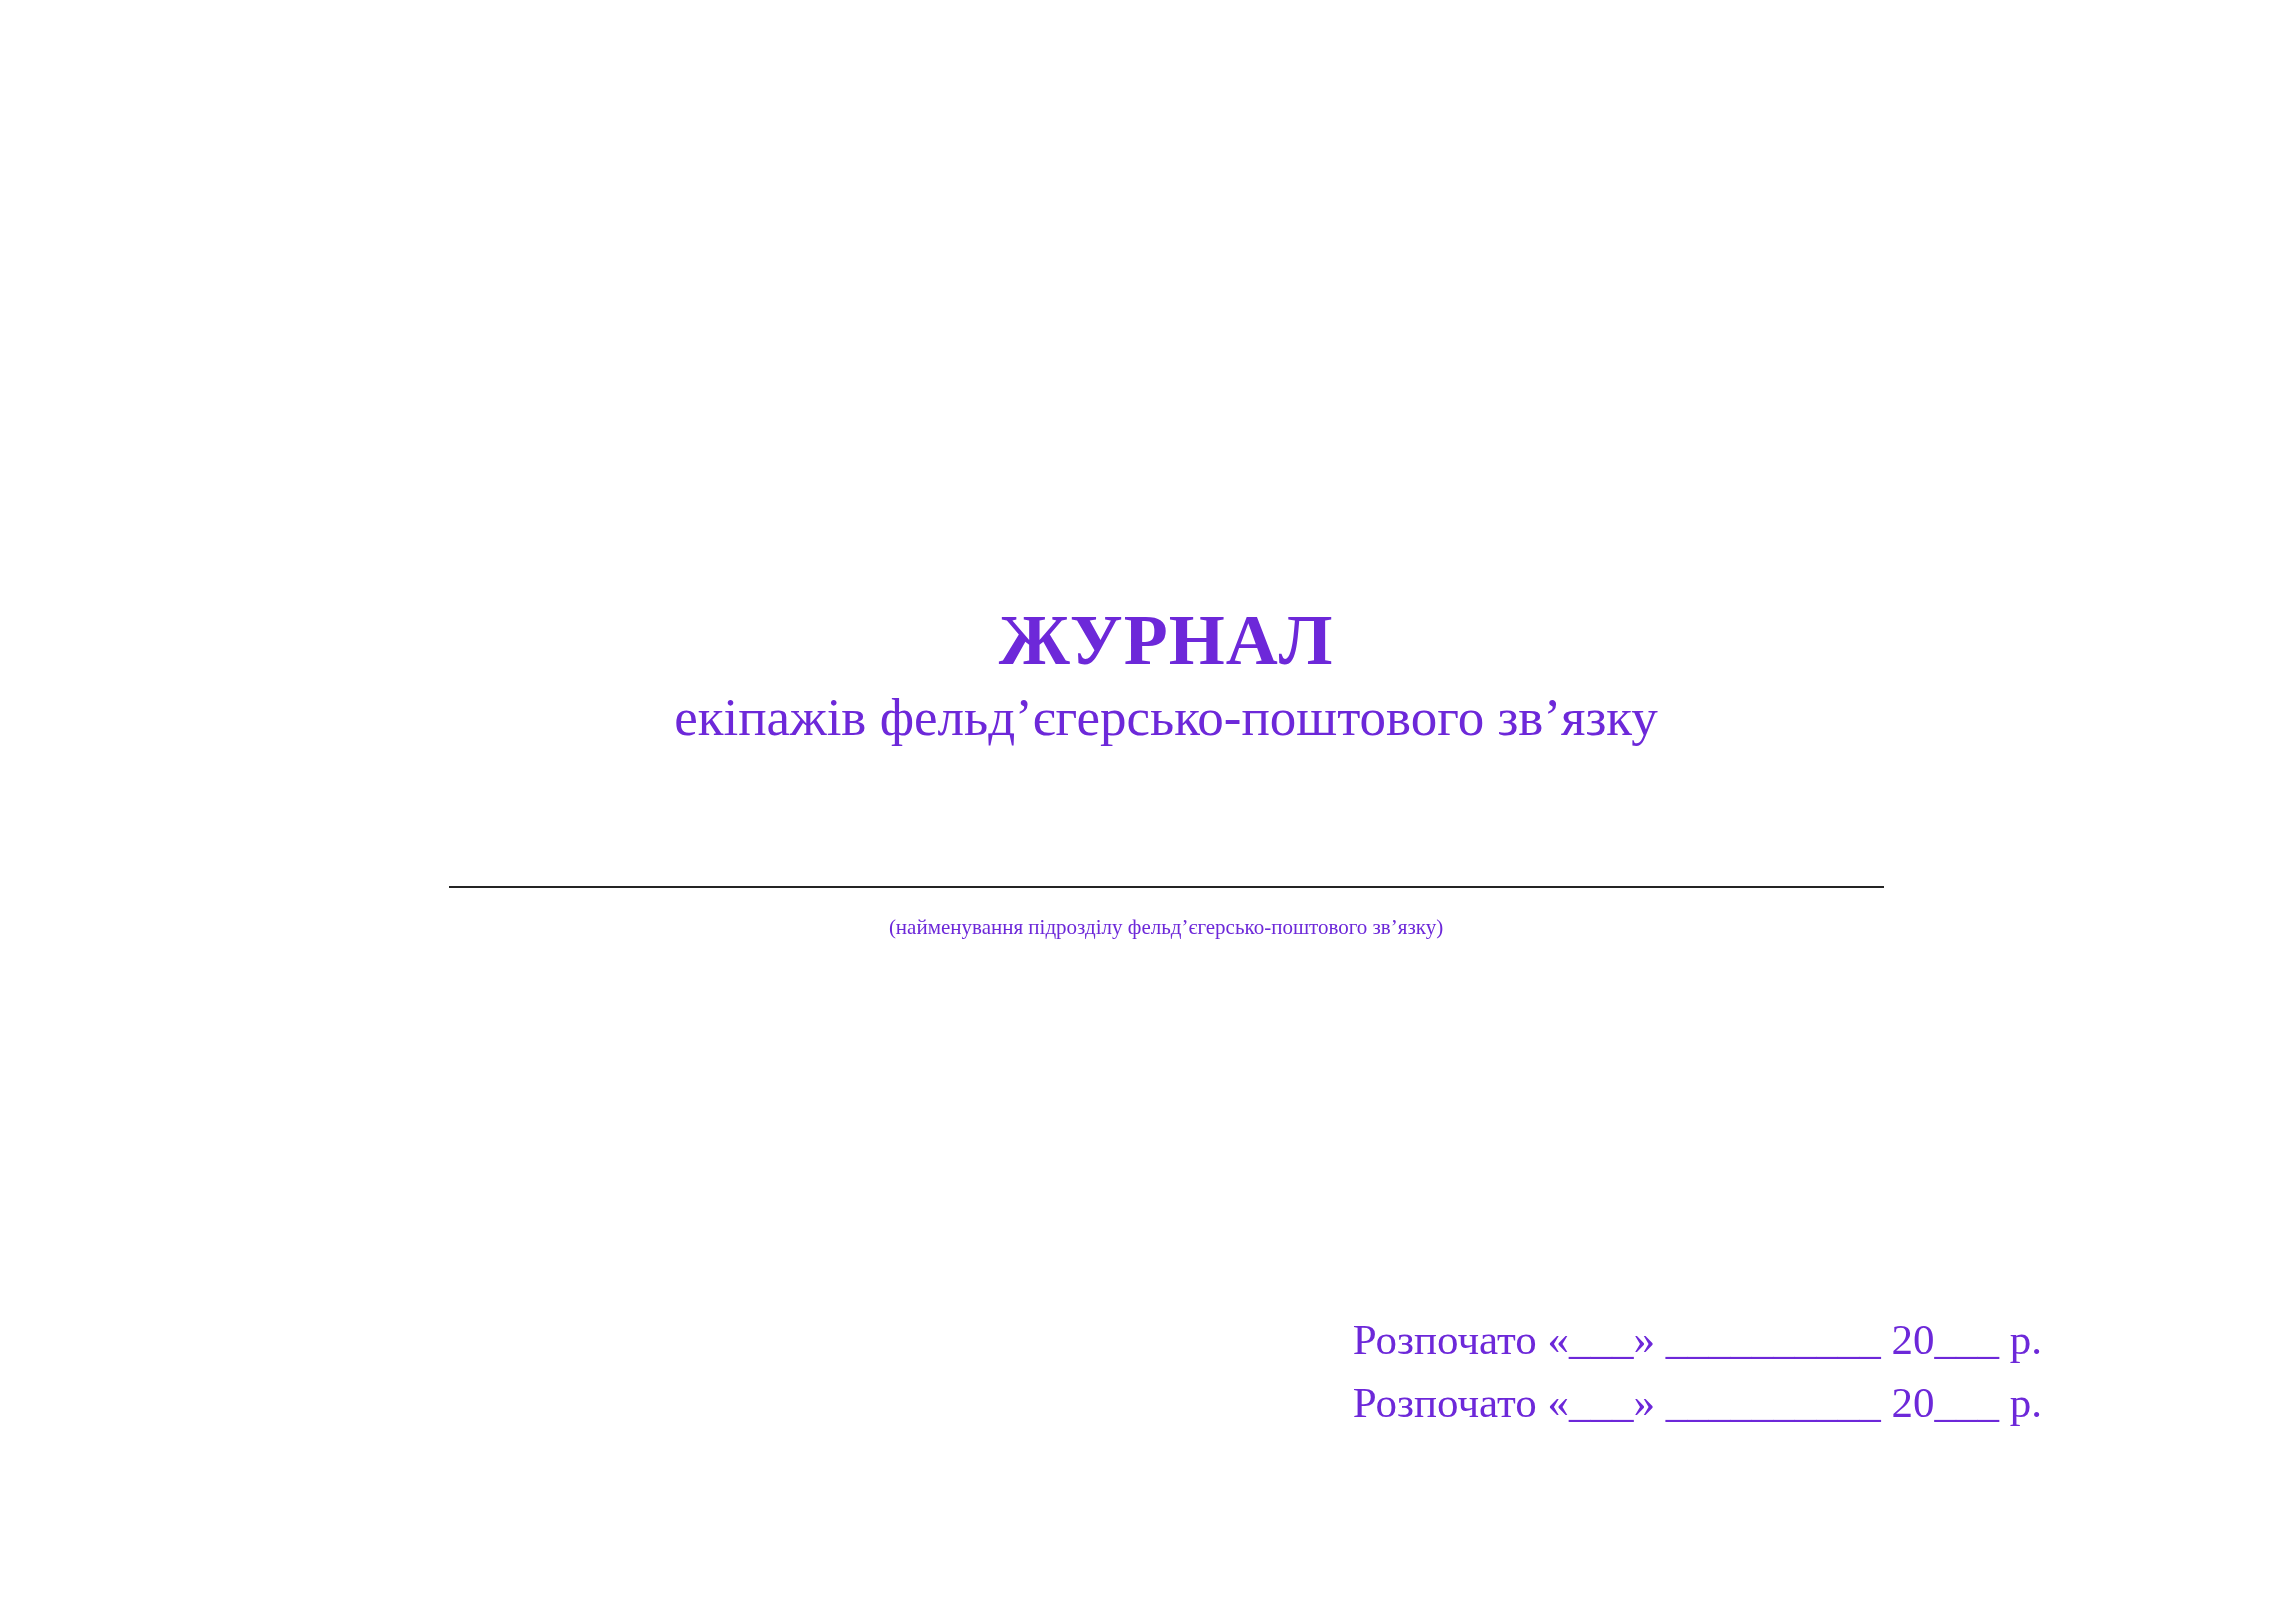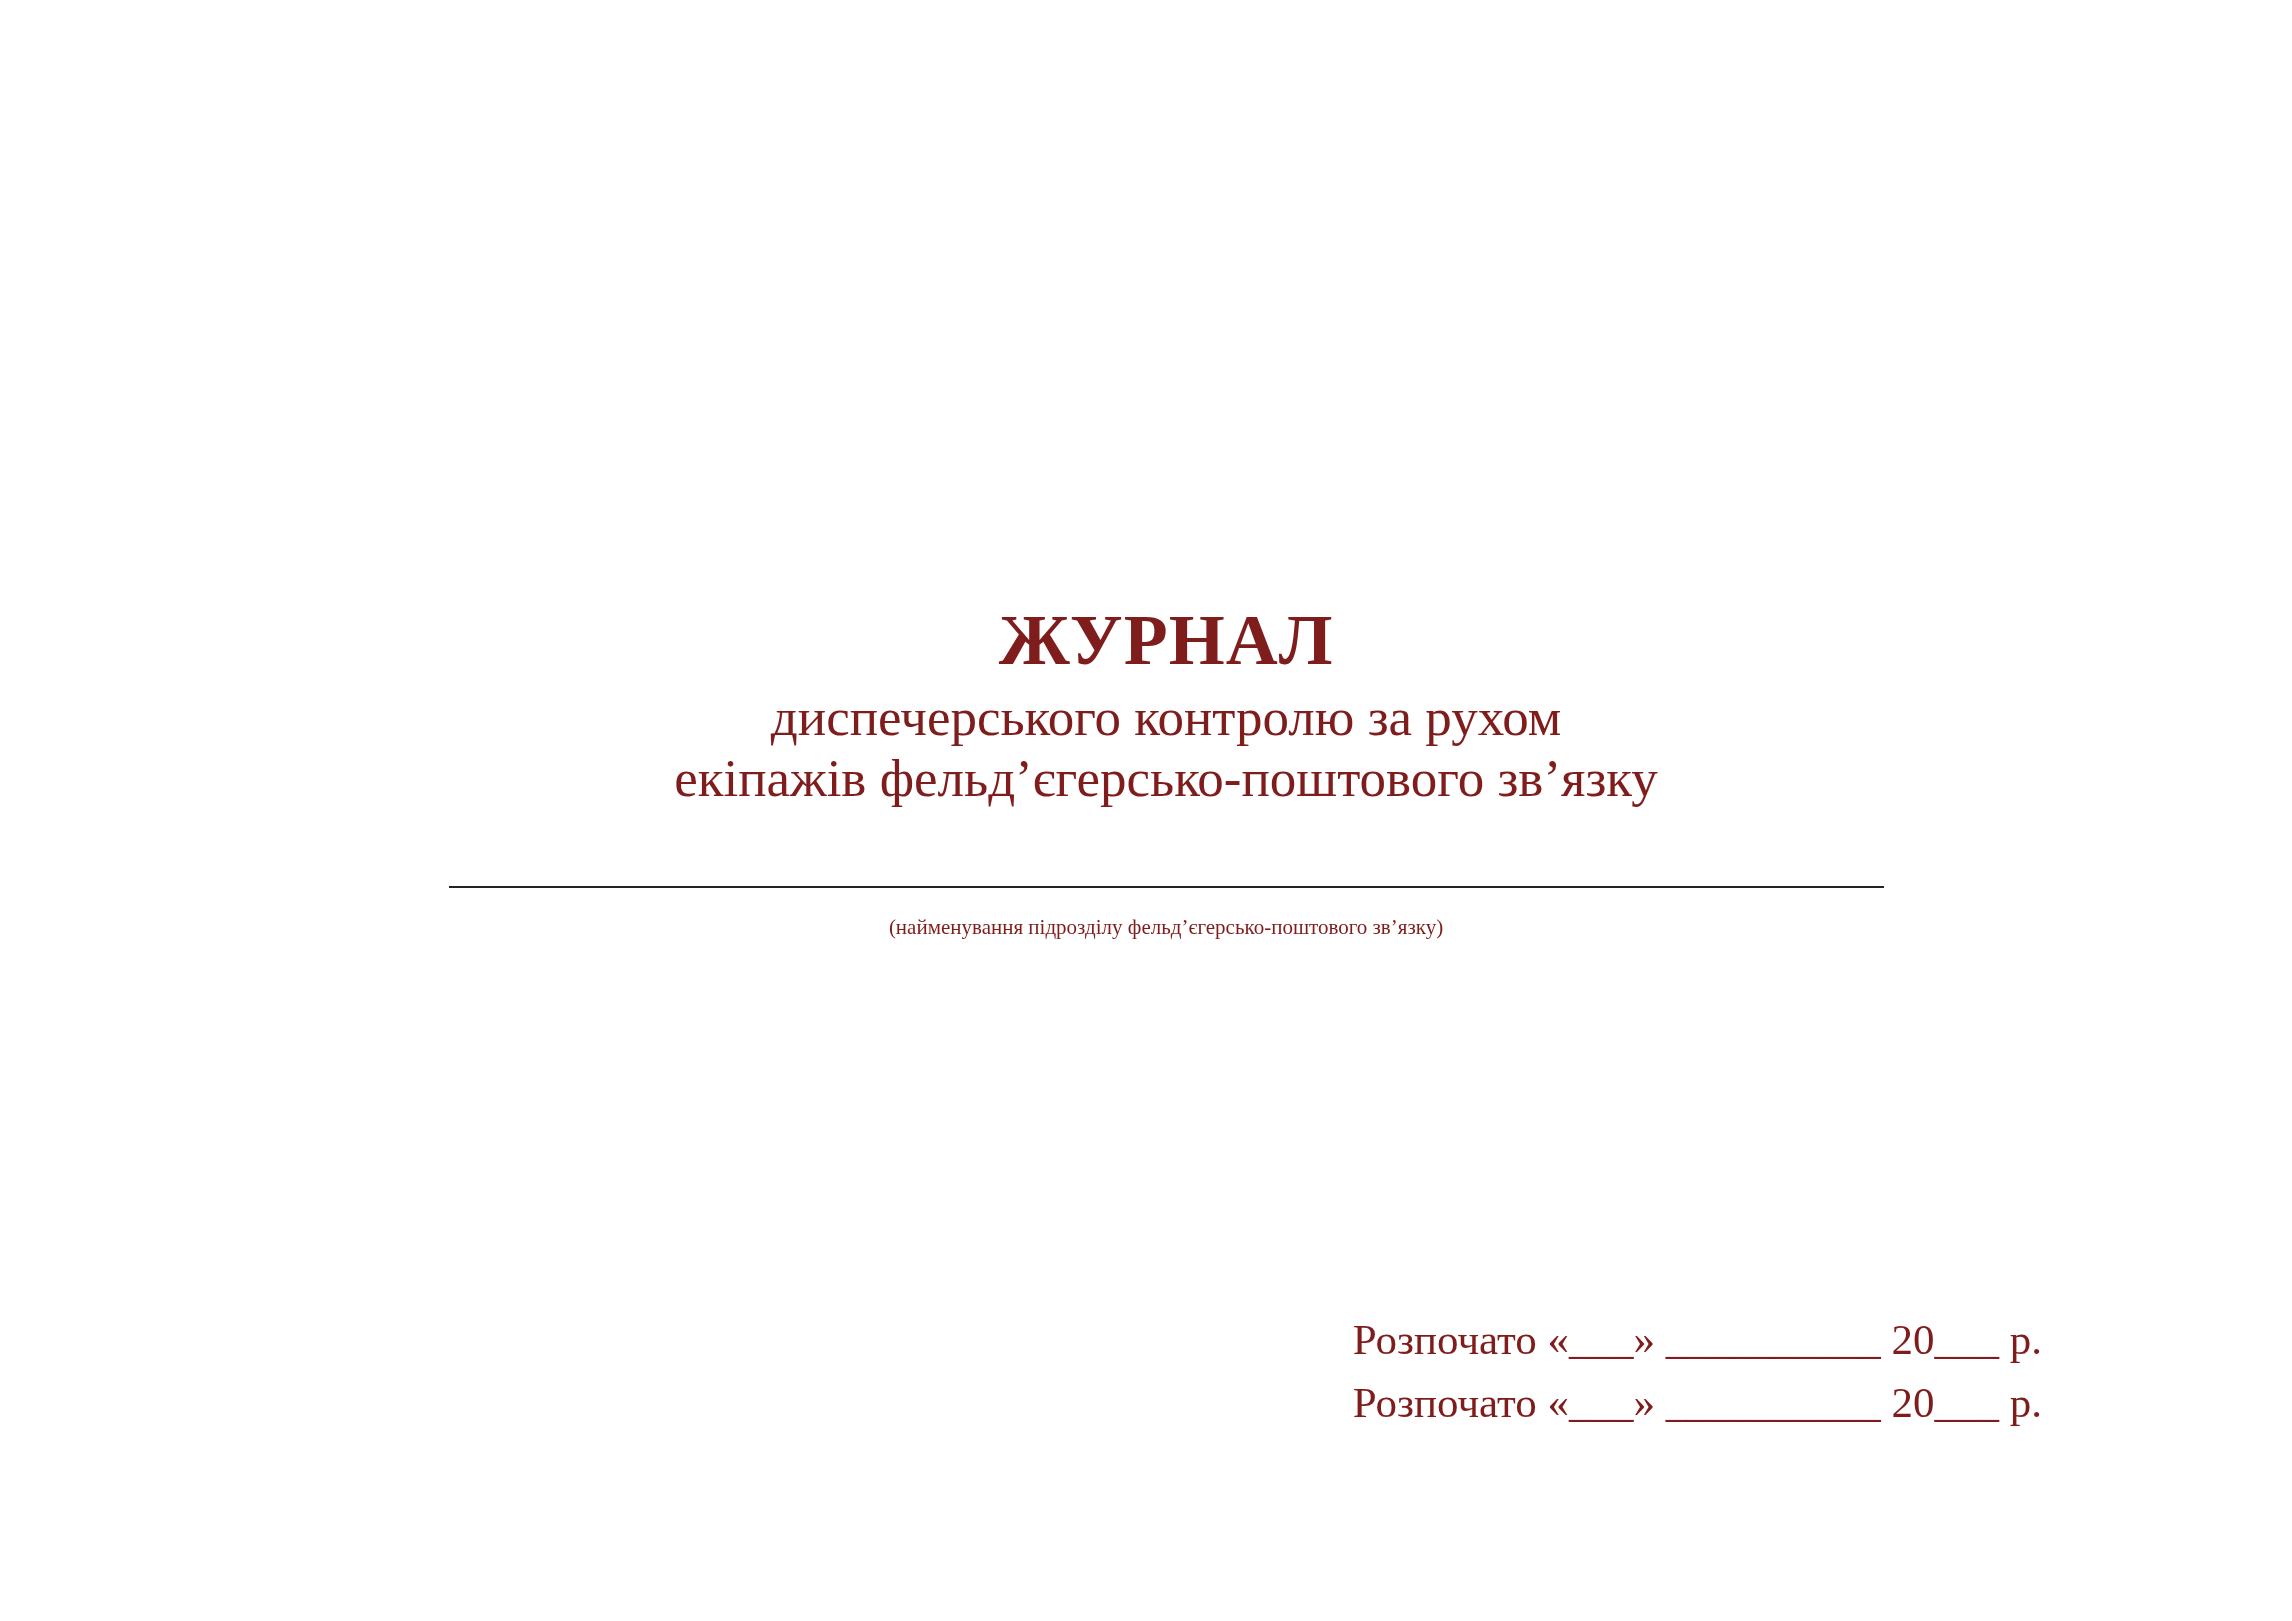--- a/index.html
+++ b/index.html
@@ -6,21 +6,21 @@
     margin: 0;
     padding: 0;
     background: #ffffff;
   }
   .page {
     position: relative;
     width: 2293px;
     height: 1621px;
     background: #ffffff;
     font-family: "Liberation Serif", "DejaVu Serif", serif;
-    color: #7f1d1d;
+    color: #6d28d9;
     overflow: hidden;
   }
   .title-block {
     position: absolute;
     left: 429px;
     top: 604px;
     width: 1474px;
     text-align: center;
   }
   .journal-title {
@@ -79,21 +79,20 @@
   }
 </style>
 </head>
 <body>
 
 <div class="page">
 
   <div class="title-block">
     <h1 class="journal-title">ЖУРНАЛ</h1>
     <div class="subtitle-spacer"></div>
-    <p class="journal-subtitle">диспечерського контролю за рухом</p>
     <p class="journal-subtitle">екіпажів фельд’єгерсько-поштового зв’язку</p>
   </div>
 
   <div class="unit-value"></div>
 
   <div class="unit-rule"></div>
 
   <div class="unit-caption">(найменування підрозділу фельд’єгерсько-поштового зв’язку)</div>
 
   <div class="footer-block">

